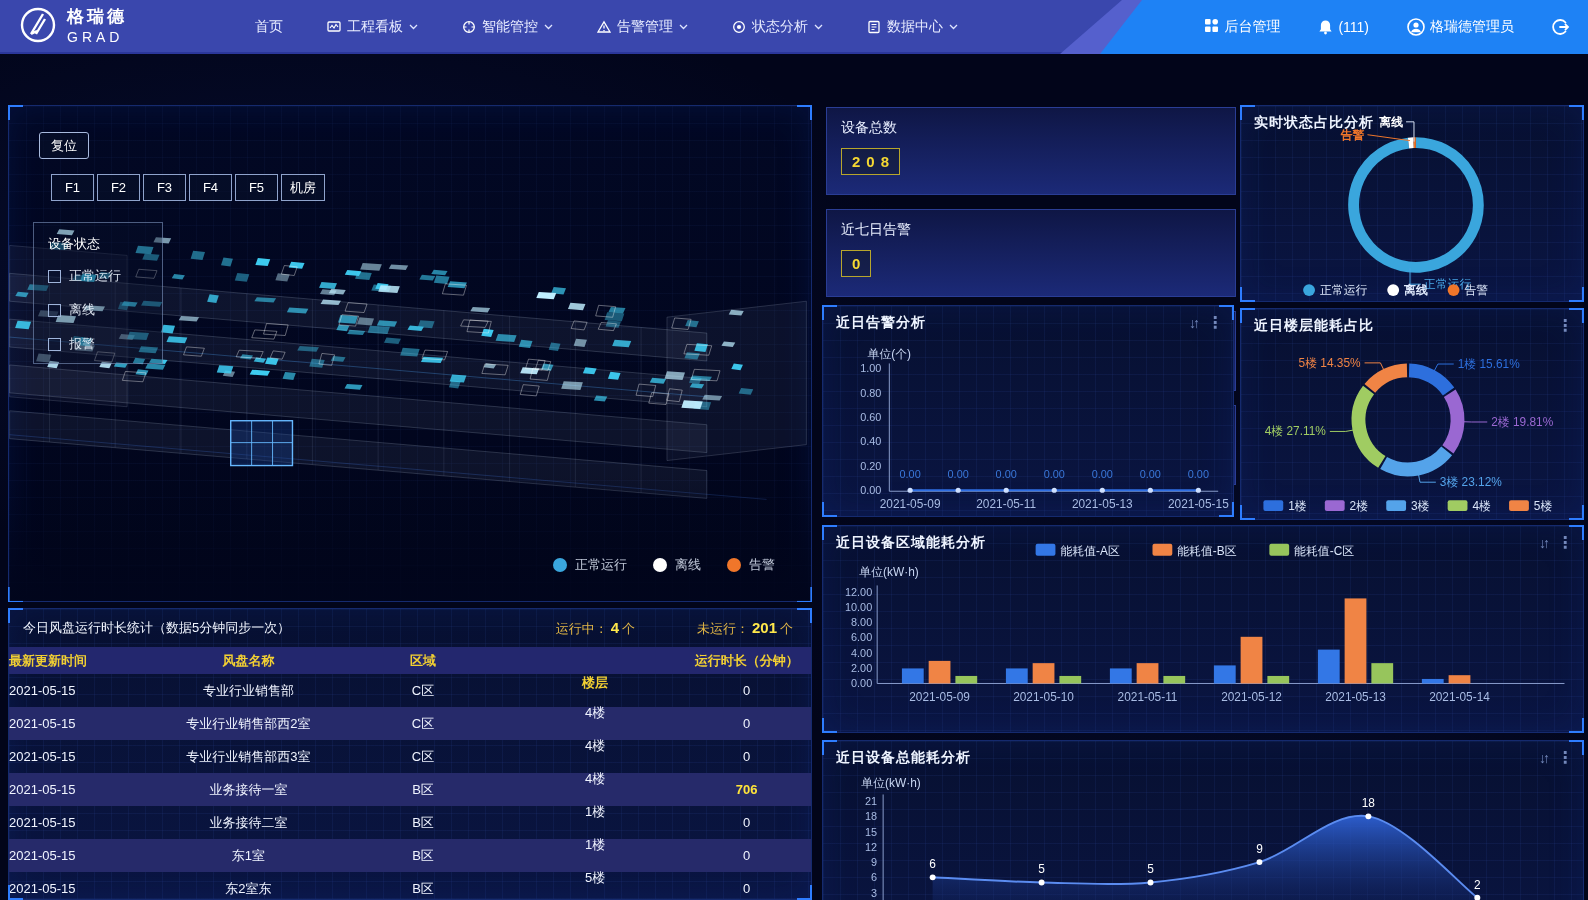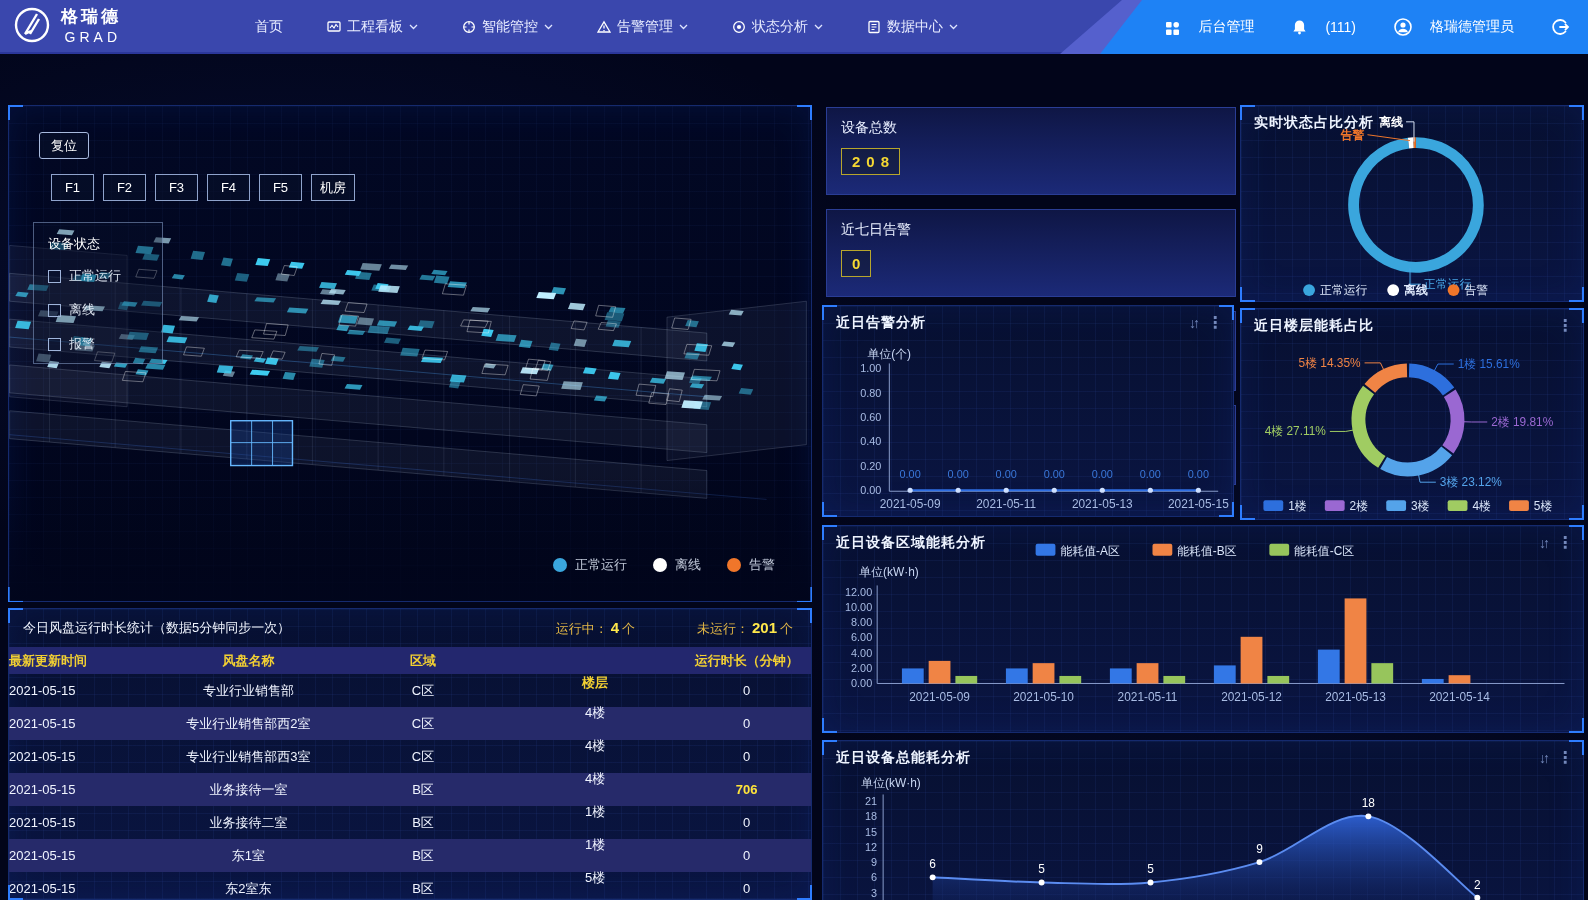--- a/index.html
+++ b/index.html
@@ -7,32 +7,32 @@
     font-family:"Liberation Sans","DejaVu Sans",sans-serif; }
   .app { position:relative; width:1588px; height:900px;
     background:
       radial-gradient(900px 420px at 18% 30%, rgba(30,60,170,.14), transparent 70%),
       radial-gradient(700px 380px at 80% 70%, rgba(20,50,150,.12), transparent 70%),
       #02051a; }
 
   
   .navbar { position:absolute; left:0; top:0; width:1588px; height:54px; background:#3a47ad;
     border-bottom:2px solid #2b379b; z-index:30; }
-  .brand { position:absolute; left:12px; top:5px; display:flex; align-items:center; gap:9px; color:#fff; cursor:pointer;text-align:right; }
+  .brand { position:absolute; left:18px; top:5px; display:flex; align-items:center; gap:9px; color:#fff; cursor:pointer; }
   .brand-cn { font-size:17px; font-weight:bold; letter-spacing:3px; }
   .brand-en { font-size:14px; letter-spacing:4px; margin-top:1px; }
   .menu { position:absolute; left:255px; top:0; height:54px; display:flex; align-items:center; gap:44px; list-style:none; }
   .menu li { display:flex; align-items:center; gap:6px; color:#e8ecff; font-size:14px; cursor:pointer; white-space:nowrap; }
   .menu li svg { display:block; }
   .nav-right-shadow { position:absolute; right:0; top:0; height:54px; width:528px; background:#5560cd;
     clip-path:polygon(62px 0,100% 0,100% 100%,0 100%); }
   .nav-right { position:absolute; right:0; top:0; height:54px; width:488px; background:#1e82f5;
     clip-path:polygon(42px 0,100% 0,100% 100%,0 100%); display:flex; align-items:center;
     justify-content:flex-end; gap:38px; padding-right:18px; color:#fff; font-size:14px; }
-  .nav-right .item { display:flex; align-items:flex-end; gap:18px; cursor:pointer; white-space:nowrap; }
+  .nav-right .item { display:flex; align-items:flex-start; gap:5px; cursor:pointer; white-space:nowrap; }
 
   
   .page-header { position:absolute; left:0; top:54px; width:1588px; height:46px;
     background:linear-gradient(180deg,#0a1148,#0b1352); border-bottom:1px solid #0d2a7a; z-index:20; }
   .page-title { position:absolute; left:0; right:0; top:7px; text-align:center; color:#eaf7ff;
     font-size:26px; font-weight:bold; letter-spacing:4px; text-shadow:0 0 14px #2aa4ff,0 0 4px #2aa4ff; }
   .hd-hatch { position:absolute; left:278px; top:18px; width:52px; height:9px;
     background:repeating-linear-gradient(110deg,#2e6cf0 0 3px,transparent 3px 7px); }
   .hd-bar { position:absolute; left:336px; top:19px; width:42px; height:7px; background:#2e6cf0; transform:skewX(-35deg); }
   .hd-wing { position:absolute; top:2px; width:170px; height:34px; background:#11206e;
@@ -63,21 +63,21 @@
   
   #panel-viewer { left:8px; top:105px; width:804px; height:497px;
     background:
       linear-gradient(rgba(70,110,220,.05) 1px,transparent 1px) 0 0/17px 17px,
       linear-gradient(90deg,rgba(70,110,220,.05) 1px,transparent 1px) 0 0/17px 17px,
       linear-gradient(180deg,#020824,#01051b); }
   #building-svg { position:absolute; inset:0; width:100%; height:100%; }
   .reset-btn { position:absolute; left:30px; top:26px; width:50px; height:27px; background:rgba(8,16,42,.6);
     border:1px solid #a8bade; border-radius:3px; color:#fff; font-size:13px; cursor:pointer; z-index:5;
     font-family:inherit; }
-  .floor-row { position:absolute; left:30px; top:68px; display:flex; gap:9px; z-index:5;padding-left:12px; }
+  .floor-row { position:absolute; left:30px; top:68px; display:flex; gap:3px; z-index:5;padding-left:12px; }
   .floor-row button { min-width:43px; height:27px; background:rgba(8,16,42,.6); border:1px solid #8fa3cc;
     color:#fff; font-size:13px; cursor:pointer; font-family:inherit; padding:0 8px; }
   .status-box { position:absolute; left:24px; top:116px; width:130px; height:142px;
     border:1px solid rgba(150,175,220,.5); background:rgba(8,16,42,.35); z-index:5; padding:12px 0 0 14px; }
   .status-box .sb-title { color:#fff; font-size:13px; margin-bottom:14px; }
   .sb-opt { display:flex; align-items:center; gap:8px; color:rgba(240,246,255,.9); font-size:13px; margin-bottom:16px; cursor:pointer; }
   .sb-opt .cb { width:13px; height:13px; border:1px solid #9fb4da; background:rgba(10,20,50,.4); flex:none; }
   .viewer-legend { position:absolute; right:36px; top:450px; display:flex; gap:26px; z-index:5; }
   .vl-item { display:flex; align-items:center; gap:8px; color:rgba(232,240,255,.82); font-size:13px; }
   .vl-dot { width:14px; height:14px; border-radius:50%; }

